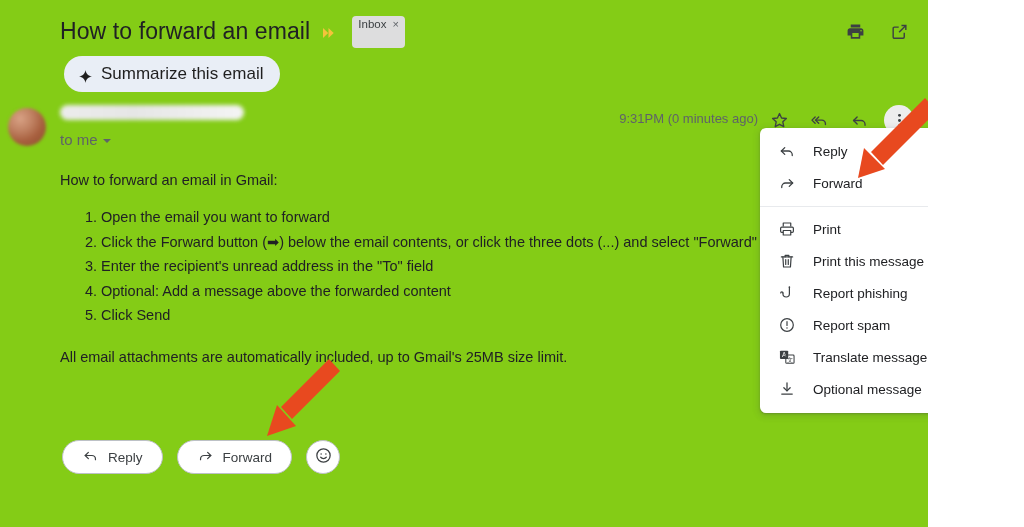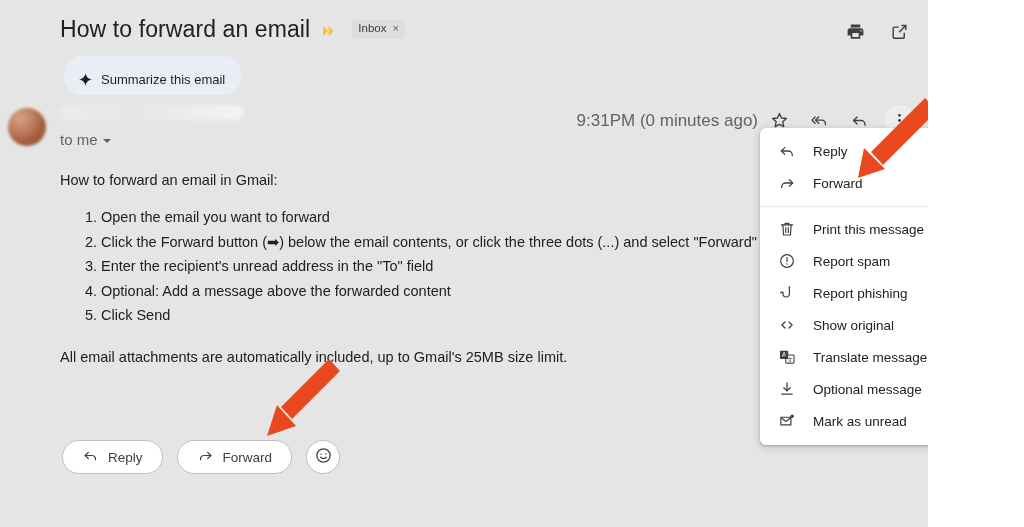--- a/index.html
+++ b/index.html
@@ -8,21 +8,21 @@
     background: #ffffff;
   }
   body {
     font-family: "Liberation Sans", sans-serif;
     -webkit-font-smoothing: antialiased;
   }
   #screen {
     position: relative;
     width: 928px;
     height: 527px;
-    background: #e5e5e5;
+    background: #84cc16;
     overflow: hidden;
   }
 
   
   .subject-row {
     position: absolute;
     left: 60px;
     top: 16px;
     display: flex;
     align-items: center;
@@ -44,21 +44,21 @@
     top: 1px;
   }
   .label-chip {
     display: inline-flex;
     align-items: center;
     gap: 6px;
     background: #ddddde;
     color: #3c4043;
     font-size: 11.5px;
     border-radius: 4px;
-    padding: 2px 6px 3px 6px;
+    padding: 2px 6px 16px 6px;
     line-height: 1.2;
     margin-left: 4px;
   }
   .label-chip .chip-x {
     font-size: 11px;
     color: #5f6368;
     cursor: pointer;
   }
 
   .header-actions {
@@ -82,22 +82,22 @@
   
   .summarize-chip {
     position: absolute;
     left: 64px;
     top: 56px;
     display: inline-flex;
     align-items: center;
     gap: 9px;
     background: #e9eef6;
     border-radius: 18px;
-    padding: 16px 16px 8px 15px;
-    font-size: 13px;
+    padding: 8px 16px 8px 15px;
+    font-size: 17px;
     color: #1f1f1f;
     font-weight: 500;
     cursor: pointer;
     white-space: nowrap;
   }
   .sparkle {
     width: 13px;
     height: 13px;
     display: block;
   }
@@ -143,21 +143,21 @@
     border-top: 4px solid #5f6368;
     display: inline-block;
     position: relative;
     top: 1px;
   }
 
   .timestamp {
     position: absolute;
     right: 170px;
     top: 111px;
-    font-size: 17px;
+    font-size: 13px;
     color: #5f6368;
     white-space: nowrap;
   }
   .msg-actions {
     position: absolute;
     right: 14px;
     top: 105px;
     display: flex;
     align-items: center;
     gap: 10px;
@@ -426,64 +426,65 @@
           <path d="M15 7.5 L19.5 12 L15 16.5"></path>
           <path d="M19.5 12 H10 a5 5 0 0 0 -5 5 v1"></path>
         </svg>
       </span>
       <span>Forward</span>
     </div>
 
     <div class="ctx-sep"></div>
 
 
+    <div class="ctx-item">
+      <span class="ctx-icon">
+        <svg viewBox="0 0 24 24" width="18" height="18" fill="none" stroke="currentColor" stroke-width="1.6" stroke-linejoin="round" aria-hidden="true">
+          <path d="M7 8.5 V4 h10 v4.5"></path>
+          <path d="M7 16.5 H5 a1.5 1.5 0 0 1 -1.5-1.5 v-4 a1.5 1.5 0 0 1 1.5-1.5 h14 a1.5 1.5 0 0 1 1.5 1.5 v4 a1.5 1.5 0 0 1 -1.5 1.5 h-2"></path>
+          <rect x="7" y="14" width="10" height="6"></rect>
+        </svg>
+      </span>
+      <span>Print</span>
+    </div>
 
     <div class="ctx-item">
       <span class="ctx-icon">
         <svg viewBox="0 0 24 24" width="18" height="18" fill="none" stroke="currentColor" stroke-width="1.6" stroke-linecap="round" stroke-linejoin="round" aria-hidden="true">
           <path d="M4.5 6.5 H19.5"></path>
           <path d="M9.5 6.5 V4.5 h5 v2"></path>
           <path d="M6.5 6.5 L7.4 20 h9.2 l.9-13.5"></path>
           <path d="M10.3 10 v6.5 M13.7 10 v6.5"></path>
         </svg>
       </span>
       <span>Print this message</span>
     </div>
 
     <div class="ctx-item">
       <span class="ctx-icon">
         <svg viewBox="0 0 24 24" width="18" height="18" fill="none" stroke="currentColor" stroke-width="1.6" stroke-linecap="round" aria-hidden="true">
+          <path d="M15.2 4.5 V13 a4.3 4.3 0 0 1 -8.6 0 v-1"></path>
+          <path d="M6.6 12 a1.5 1.5 0 0 0 -3 0"></path>
+          <circle cx="15.2" cy="4.2" r="1.1" fill="currentColor" stroke="none"></circle>
+        </svg>
+      </span>
+      <span>Report phishing</span>
+    </div>
+
+    <div class="ctx-item">
+      <span class="ctx-icon">
+        <svg viewBox="0 0 24 24" width="18" height="18" fill="none" stroke="currentColor" stroke-width="1.6" stroke-linecap="round" aria-hidden="true">
           <circle cx="12" cy="12" r="8.4"></circle>
           <path d="M12 7.5 v5"></path>
           <circle cx="12" cy="16" r="0.95" fill="currentColor" stroke="none"></circle>
         </svg>
       </span>
       <span>Report spam</span>
     </div>
 
-    <div class="ctx-item">
-      <span class="ctx-icon">
-        <svg viewBox="0 0 24 24" width="18" height="18" fill="none" stroke="currentColor" stroke-width="1.6" stroke-linecap="round" aria-hidden="true">
-          <path d="M15.2 4.5 V13 a4.3 4.3 0 0 1 -8.6 0 v-1"></path>
-          <path d="M6.6 12 a1.5 1.5 0 0 0 -3 0"></path>
-          <circle cx="15.2" cy="4.2" r="1.1" fill="currentColor" stroke="none"></circle>
-        </svg>
-      </span>
-      <span>Report phishing</span>
-    </div>
-
-    <div class="ctx-item">
-      <span class="ctx-icon">
-        <svg viewBox="0 0 24 24" width="18" height="18" fill="none" stroke="currentColor" stroke-width="1.7" stroke-linecap="round" stroke-linejoin="round" aria-hidden="true">
-          <path d="M9.3 8 L5.2 12 L9.3 16"></path>
-          <path d="M14.7 8 L18.8 12 L14.7 16"></path>
-        </svg>
-      </span>
-      <span>Show original</span>
-    </div>
 
     <div class="ctx-item">
       <span class="ctx-icon">
         <svg viewBox="0 0 24 24" width="18" height="18" aria-hidden="true">
           <rect x="2.6" y="3.6" width="11" height="11" rx="1.2" fill="#3c4043"></rect>
           <text x="8.1" y="12.2" font-size="8.6" font-family="Liberation Sans, sans-serif" fill="#ffffff" text-anchor="middle">A</text>
           <rect x="10.4" y="9.4" width="11" height="11" rx="1.2" fill="none" stroke="#3c4043" stroke-width="1.4"></rect>
           <text x="15.9" y="18" font-size="8" font-family="Liberation Sans, sans-serif" fill="#3c4043" text-anchor="middle">文</text>
         </svg>
       </span>
@@ -494,30 +495,20 @@
       <span class="ctx-icon">
         <svg viewBox="0 0 24 24" width="18" height="18" fill="none" stroke="currentColor" stroke-width="1.7" stroke-linecap="round" stroke-linejoin="round" aria-hidden="true">
           <path d="M12 4 V14.2"></path>
           <path d="M7.8 10.3 L12 14.5 L16.2 10.3"></path>
           <path d="M5 18.8 H19"></path>
         </svg>
       </span>
       <span>Optional message</span>
     </div>
 
-    <div class="ctx-item">
-      <span class="ctx-icon">
-        <svg viewBox="0 0 24 24" width="18" height="18" fill="none" stroke="currentColor" stroke-width="1.6" stroke-linejoin="round" aria-hidden="true">
-          <path d="M3.8 7 h13.4 v10.2 H3.8 z"></path>
-          <path d="M3.8 7.4 L10.5 12.6 L17.2 7.4"></path>
-          <circle cx="18.9" cy="5.6" r="2.3" fill="currentColor" stroke="none"></circle>
-        </svg>
-      </span>
-      <span>Mark as unread</span>
-    </div>
 
   </div>
 
   <div class="annot" id="annot-top">
     <svg width="100" height="100" viewBox="0 0 100 100" aria-hidden="true">
       <g fill="#e8491f">
         <path d="M85 2 L97 15 L43 69 L31 56 Z"></path>
         <path d="M18 82 L45 73 L24 52 Z"></path>
       </g>
     </svg>

